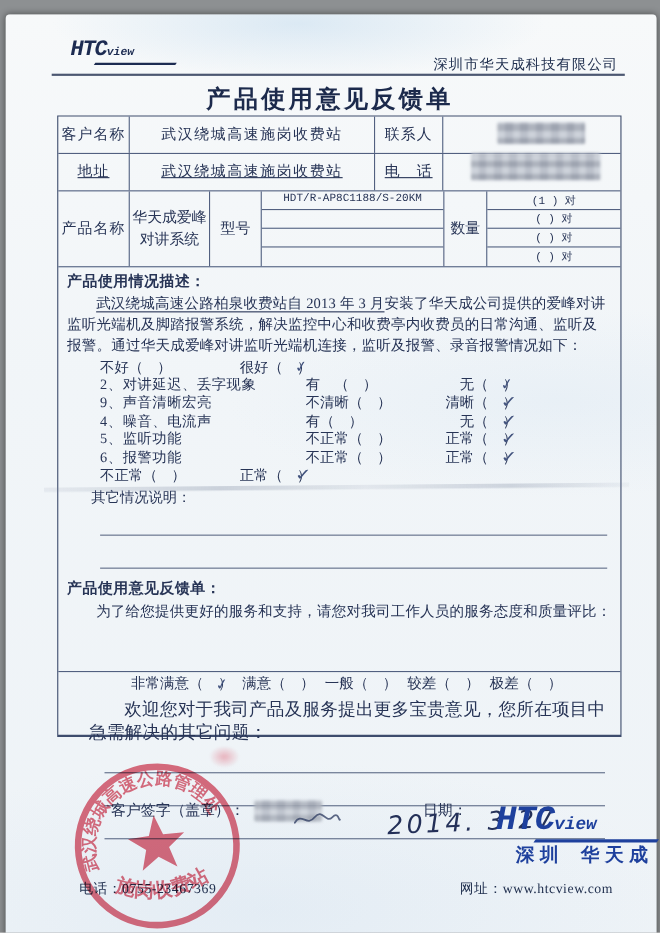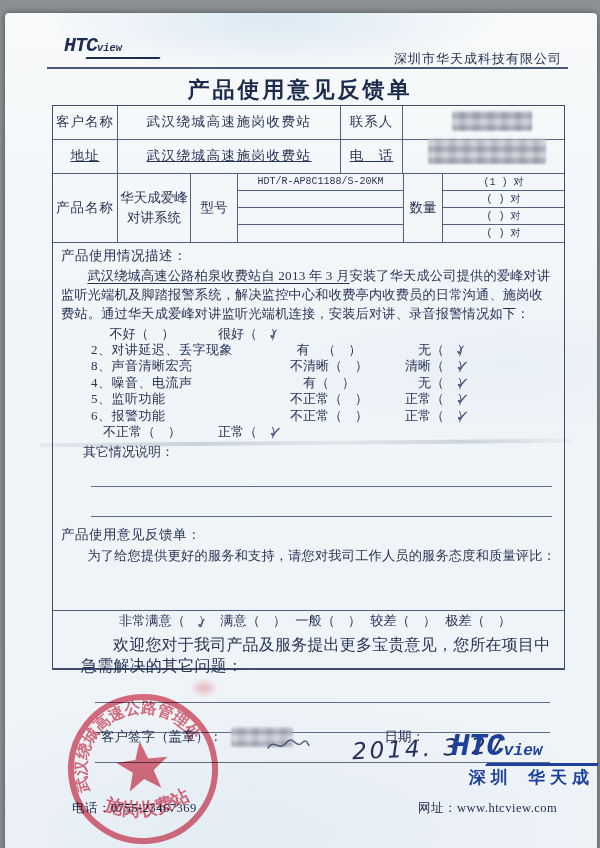--- a/index.html
+++ b/index.html
@@ -42,27 +42,27 @@
   .c-pname{width:73px;text-align:center;white-space:pre-line;line-height:1.45;}
   .c-model-lb{width:47px;}
   .c-models{width:166px;flex-direction:column;align-items:stretch;padding:0;}
   .c-qty-lb{width:39px;}
   .c-qtys{flex:1;flex-direction:column;align-items:stretch;padding:0;}
   .subrow{flex:1;border-bottom:1.1px solid #526080;display:flex;align-items:center;justify-content:center;
           font-family:"Liberation Mono","DejaVu Sans Mono",monospace;font-size:10px;letter-spacing:0;text-align:center;}
   .subrow:last-child{border-bottom:none;}
 
   .r-usage{flex:none;height:368px;display:block;border-bottom:1.3px solid #526080;padding:4px 6px 0 8px;box-sizing:border-box;}
-  .sec-head{font-weight:normal;font-size:13.5px;letter-spacing:.5px;}
+  .sec-head{font-weight:bold;font-size:13.5px;letter-spacing:.5px;}
   .para{font-size:13.2px;line-height:19px;text-indent:2em;margin:1px 2px 2px 0;letter-spacing:.2px;}
   .u{text-decoration:underline;text-underline-offset:3px;}
   .items{margin:3px 88px 0 30px;}
   .item{display:flex;line-height:16.4px;font-size:13px;}
   .it-label{flex:1;letter-spacing:.5px;}
-  .it-neg{width:102px;text-align:center;}
+  .it-neg{width:102px;text-align:left;}
   .it-pos{width:90px;text-align:right;position:relative;}
   .chk{position:absolute;right:3px;bottom:0;font-family:"DejaVu Sans",sans-serif;font-size:14px;font-weight:bold;
        color:#41527d;transform:rotate(-8deg);}
   .chk.v2{transform:rotate(-4deg) scaleX(1.35);right:1px;}
   .other-label{margin:3px 0 0 22px;font-size:13px;}
   .wline{border-bottom:1.3px solid #5e6c87;}
   .usage .wline{margin-left:30px;margin-right:6px;}
   .crease{left:40px;top:441px;right:28px;height:4px;z-index:4;
     background:linear-gradient(90deg,rgba(120,132,155,.10),rgba(116,128,152,.30) 30%,rgba(120,132,155,.12) 55%,rgba(116,128,152,.28) 80%,rgba(120,132,155,.06));
     transform:rotate(-.5deg);filter:blur(.4px);}
@@ -146,34 +146,34 @@
       <div class="cell c-qtys">
         <div class="subrow">(1   ) 对</div>
         <div class="subrow">(     ) 对</div>
         <div class="subrow">(     ) 对</div>
         <div class="subrow">(     ) 对</div>
       </div>
     </div>
 
     <div class="r-usage usage">
       <div class="sec-head">产品使用情况描述：</div>
-      <div class="para"><span class="u">武汉绕城高速公路柏泉收费站自 2013 年 3 月</span><span>安装了华天成公司提供的爱峰对讲监听光端机及脚踏报警系统，解决监控中心和收费亭内收费员的日常沟通、施岗收费站。通过华天成爱峰对讲监听光端机连接，安装后对讲、录音报警情况如下：</span></div>
+      <div class="para"><span class="u">武汉绕城高速公路柏泉收费站自 2013 年 3 月</span><span>安装了华天成公司提供的爱峰对讲监听光端机及脚踏报警系统，解决监控中心和收费亭内收费员的日常沟通、监听及报警。通过华天成爱峰对讲监听光端机连接，监听及报警、录音报警情况如下：</span></div>
 
       <div class="items">
         <div class="item">
           <span class="it-neg">不好（　）</span>
           <span class="it-pos"><span>很好（　）</span><span class="chk">✓</span></span>
         </div>
         <div class="item">
           <span class="it-label">2、对讲延迟、丢字现象</span>
           <span class="it-neg">有　（　）</span>
           <span class="it-pos"><span>无（　）</span><span class="chk">✓</span></span>
         </div>
         <div class="item">
-          <span class="it-label">8、声音清晰宏亮</span>
+          <span class="it-label">9、声音清晰宏亮</span>
           <span class="it-neg">不清晰（　）</span>
           <span class="it-pos"><span>清晰（　）</span><span class="chk v2">✓</span></span>
         </div>
         <div class="item">
           <span class="it-label">4、噪音、电流声</span>
           <span class="it-neg">有（　）</span>
           <span class="it-pos"><span>无（　）</span><span class="chk v2">✓</span></span>
         </div>
         <div class="item">
           <span class="it-label">5、监听功能</span>

